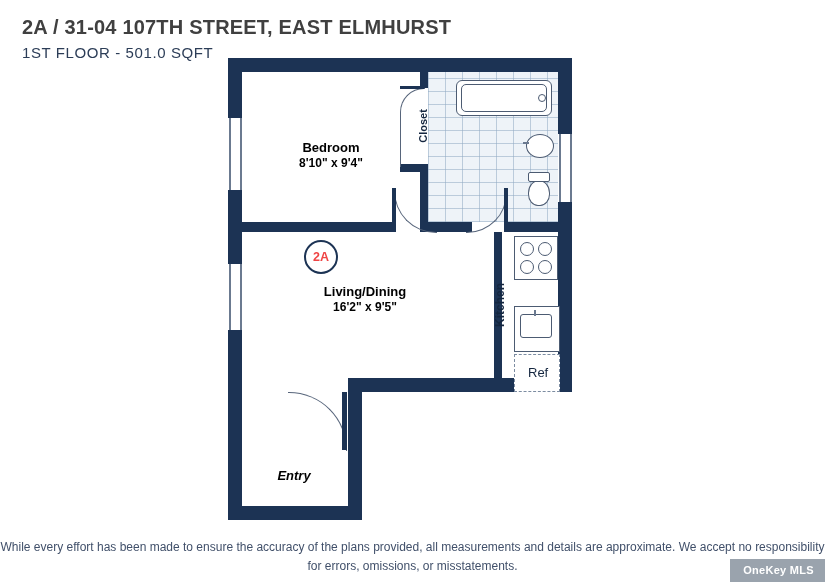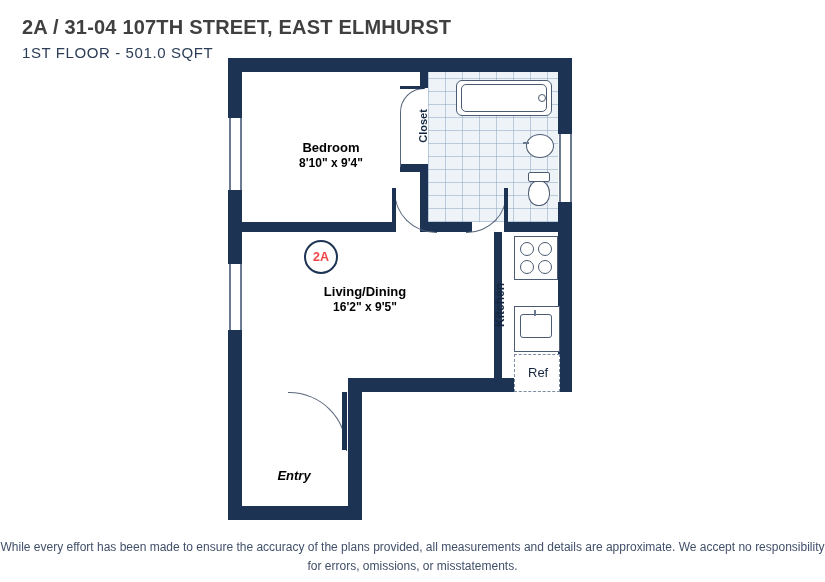--- a/index.html
+++ b/index.html
@@ -259,13 +259,14 @@
       <span class="name">Entry</span>
     </div>
 
     <div class="unit-badge" style="left:76px; top:182px;">2A</div>
   </div>
 
   <div class="footer">
     <div>While every effort has been made to ensure the accuracy of the plans provided, all measurements and details are approximate. We accept no responsibility for errors, omissions, or misstatements.</div>
   </div>
 
+  <div class="brand">OneKey MLS</div>
 </div>
 
 </body></html>

